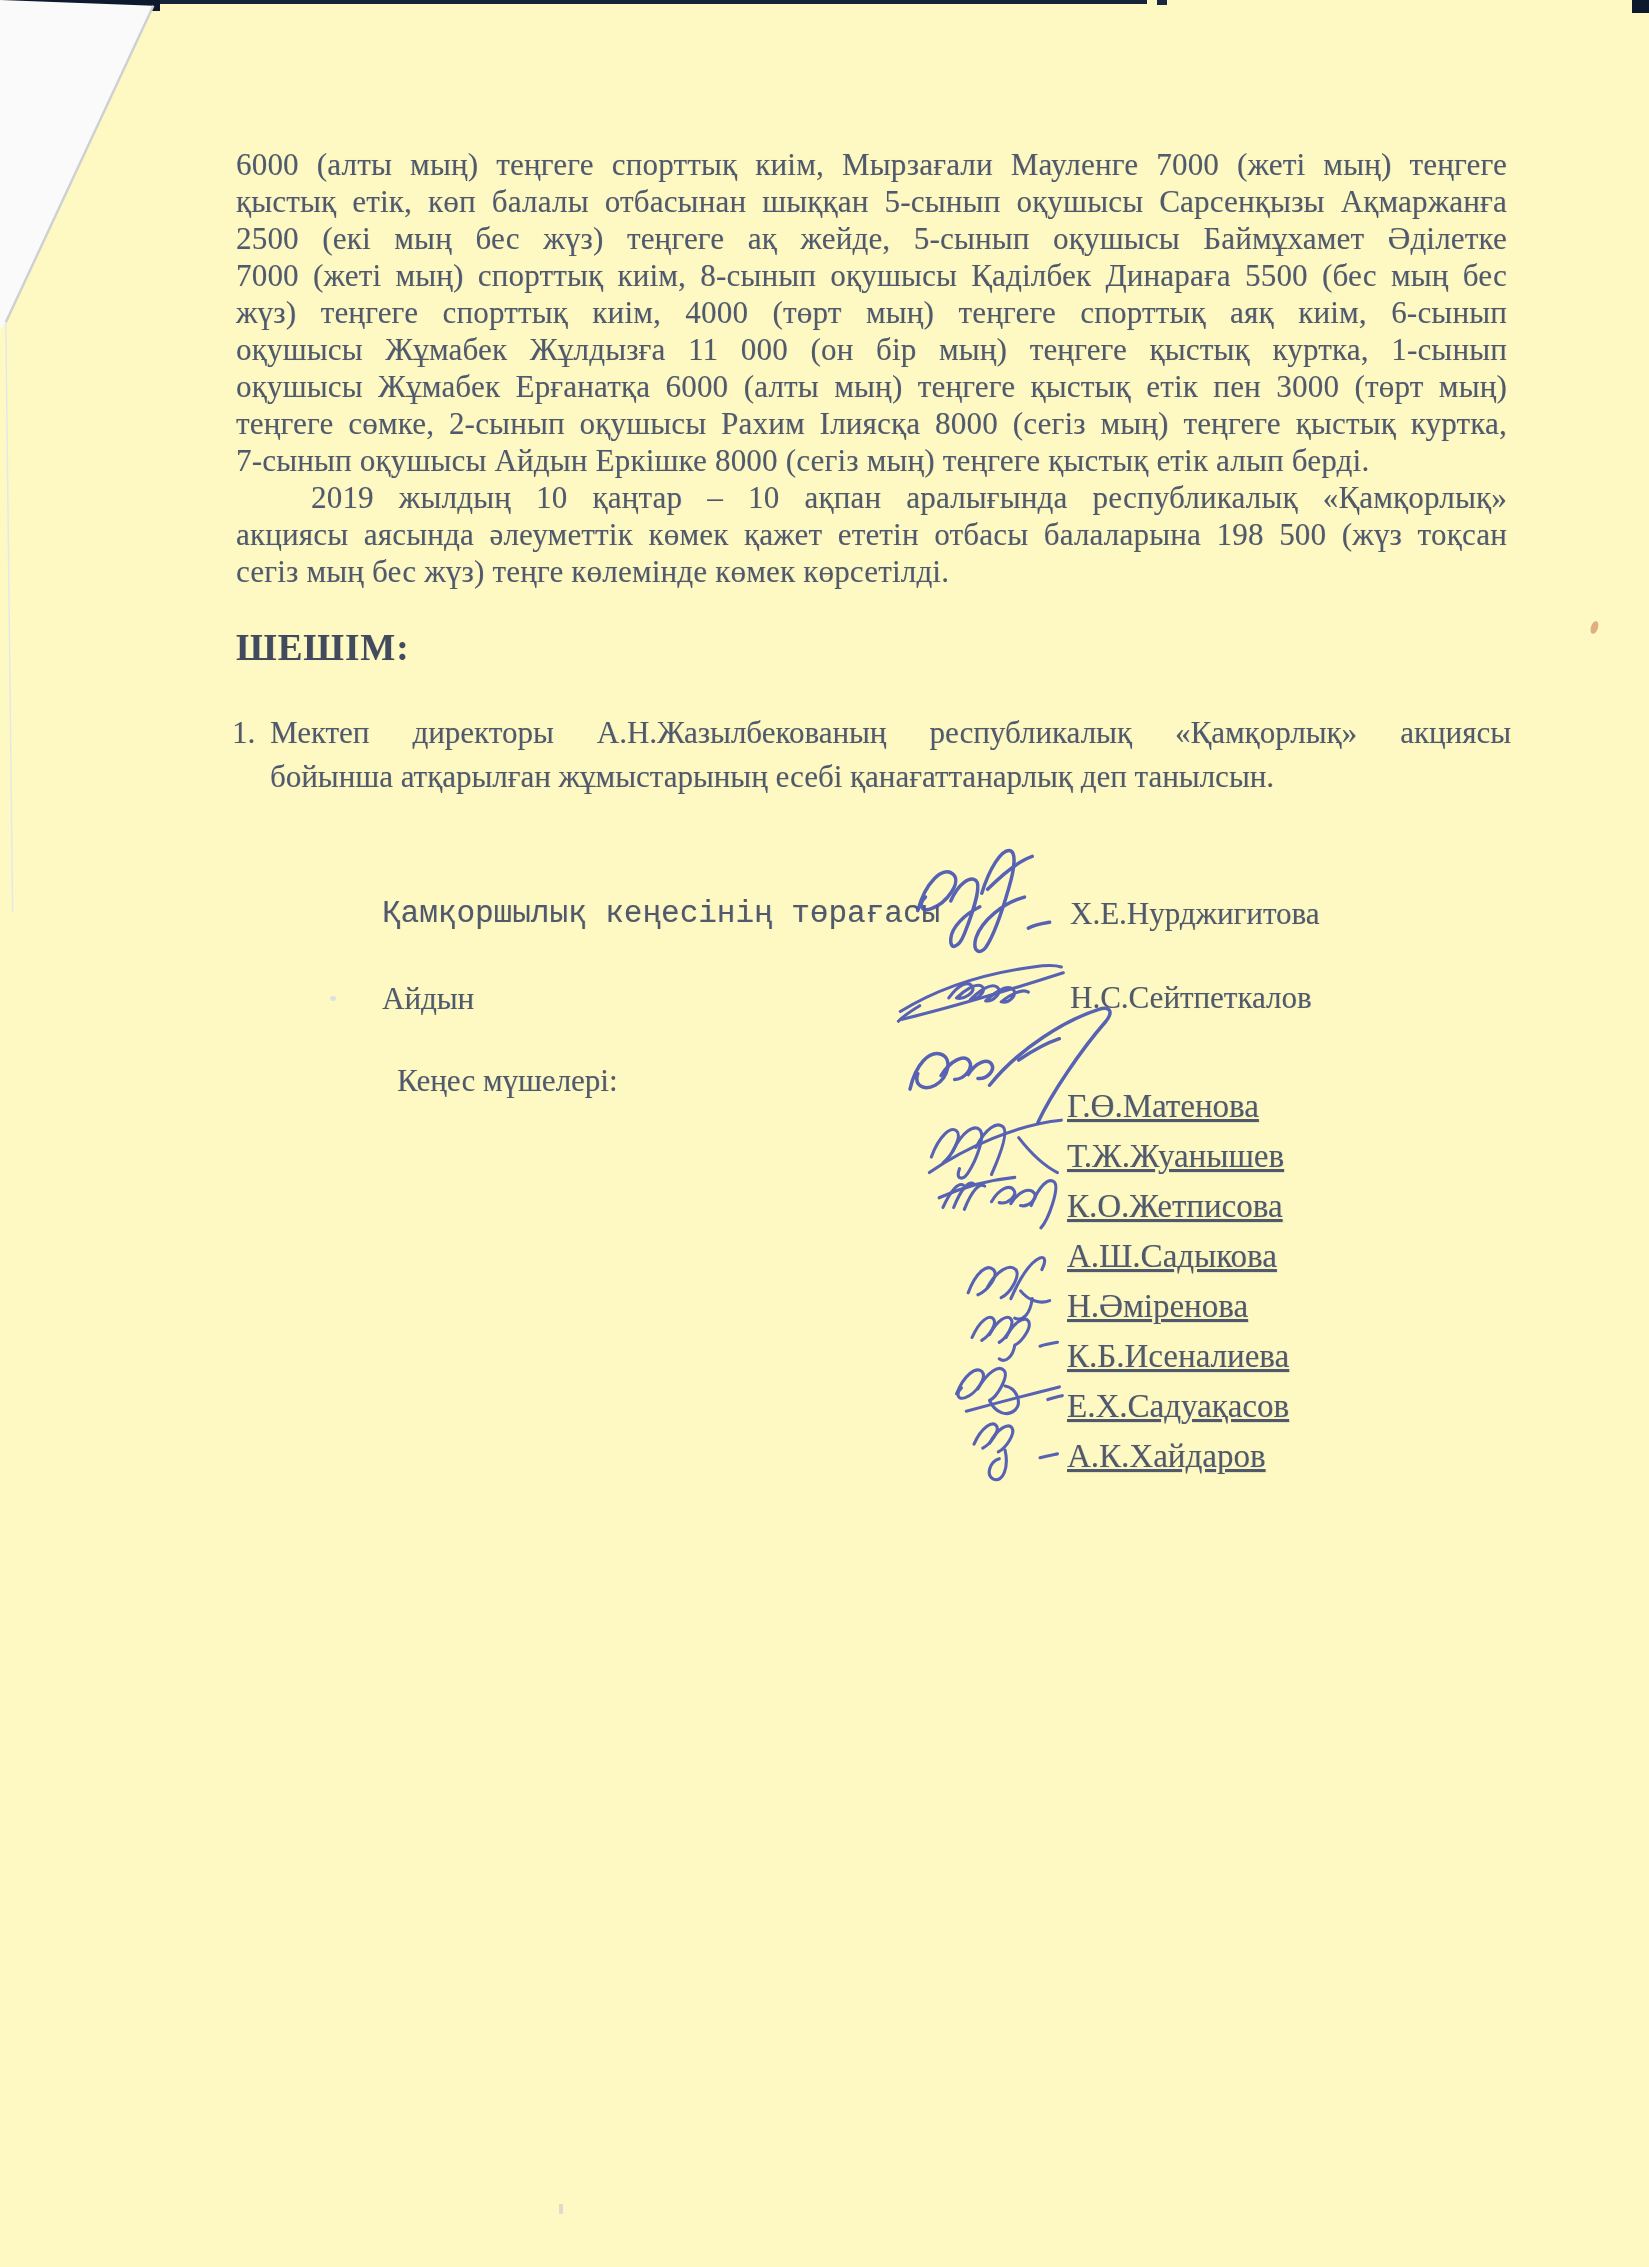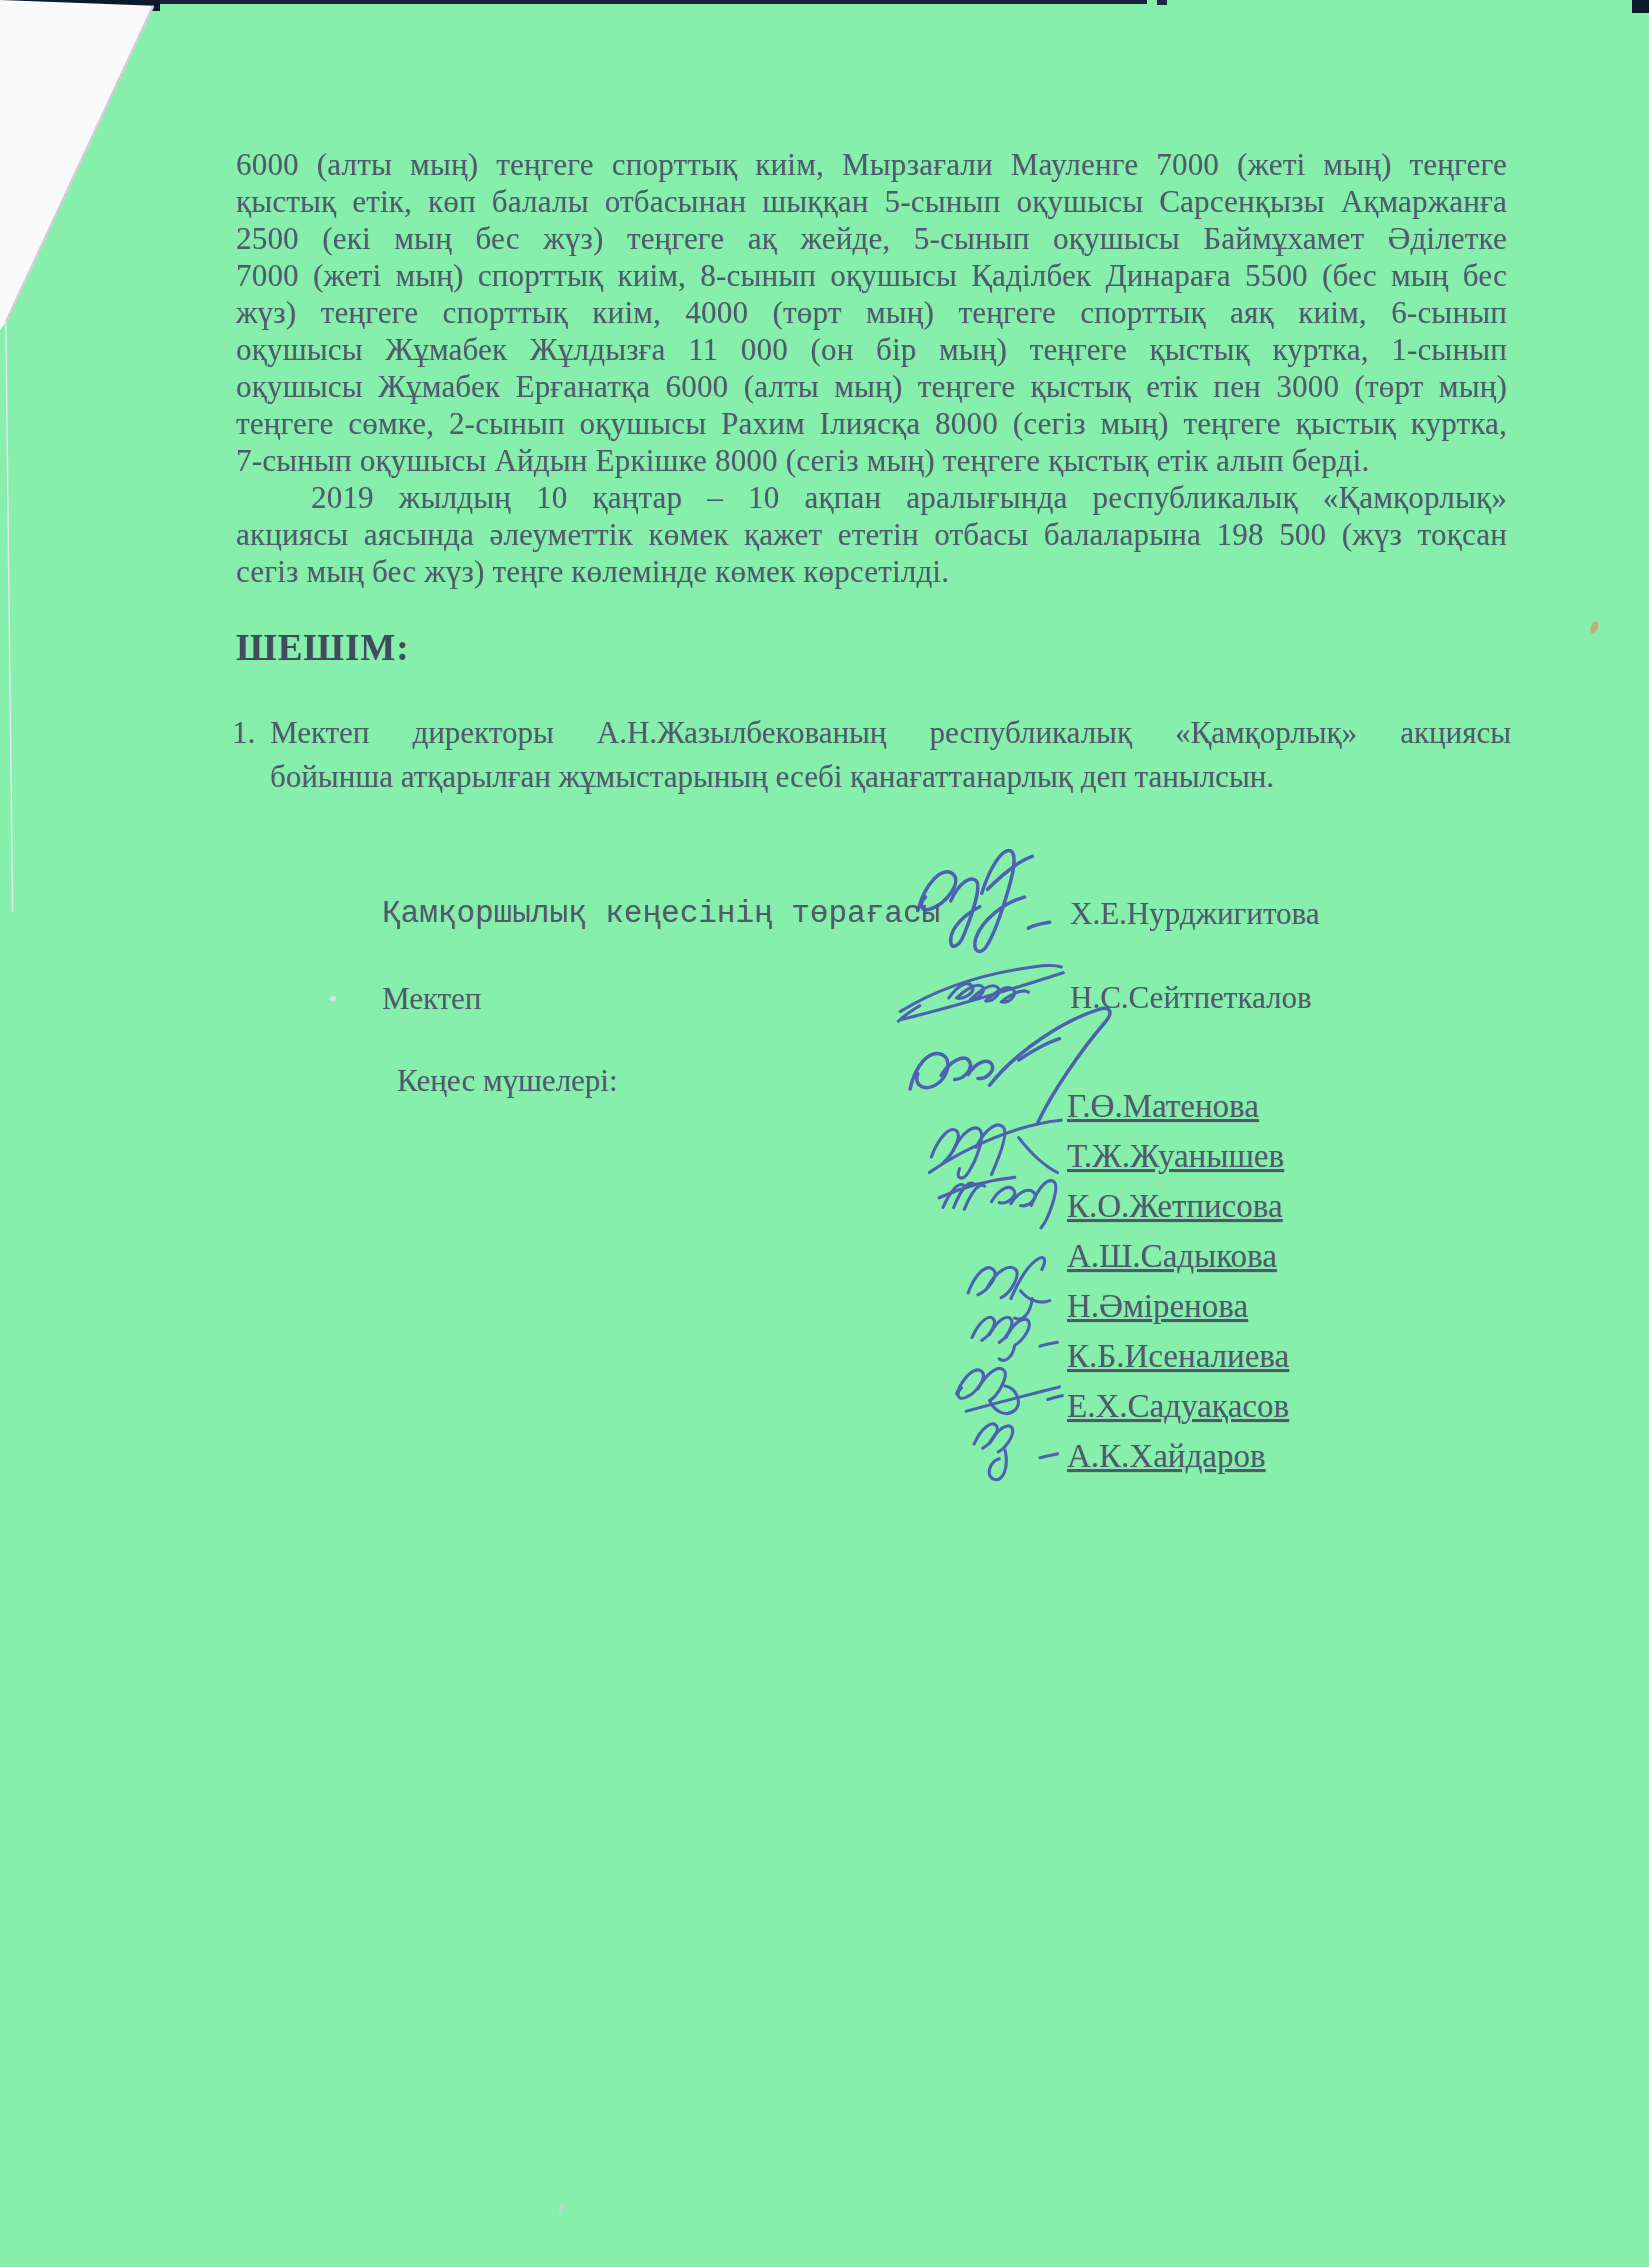--- a/index.html
+++ b/index.html
@@ -1,18 +1,18 @@
 <!DOCTYPE html>
 <html><head>
 <meta charset="utf-8">
 <style>
   html,body { margin:0; padding:0; background:#e8e8e8; }
   .page {
     position:relative; width:1650px; height:2268px;
-    background:#86efac; overflow:hidden;
+    background:#fef9c3; overflow:hidden;
     font-family:"Liberation Serif", serif;
     color:#505a6c;
   }
   .scantext { text-shadow: 0.4px 0.4px 0.7px rgba(80,90,110,0.32); }
 
   
   .bodytext {
     position:absolute; left:236px; top:146px; width:1271px;
     font-size:31px; line-height:37px; letter-spacing:0.2px;
   }
@@ -96,21 +96,21 @@
     <span class="num">1.</span>
     <div class="dlines">
       <div class="jline">Мектеп директоры А.Н.Жазылбекованың республикалық «Қамқорлық» акциясы</div>
       <div class="lline">бойынша атқарылған жұмыстарының есебі қанағаттанарлық деп танылсын.</div>
     </div>
   </div>
 
   <div class="sig-label scantext" style="left:382px; top:894px;font-family:Liberation Mono, monospace;">Қамқоршылық кеңесінің төрағасы</div>
   <div class="sig-name scantext" style="left:1070px; top:894px;">Х.Е.Нурджигитова</div>
 
-  <div class="sig-label scantext" style="left:382px; top:979px;">Мектеп</div>
+  <div class="sig-label scantext" style="left:382px; top:979px;">Айдын</div>
   <div class="sig-name scantext" style="left:1070px; top:978px;">Н.С.Сейтпеткалов</div>
 
   <div class="sig-label scantext" style="left:382px; top:1061px;margin-left:15px;">Кеңес мүшелері:</div>
 
   <div class="members scantext">
     <div>Г.Ө.Матенова</div>
     <div>Т.Ж.Жуанышев</div>
     <div>К.О.Жетписова</div>
     <div>А.Ш.Садыкова</div>
     <div>Н.Әміренова</div>

